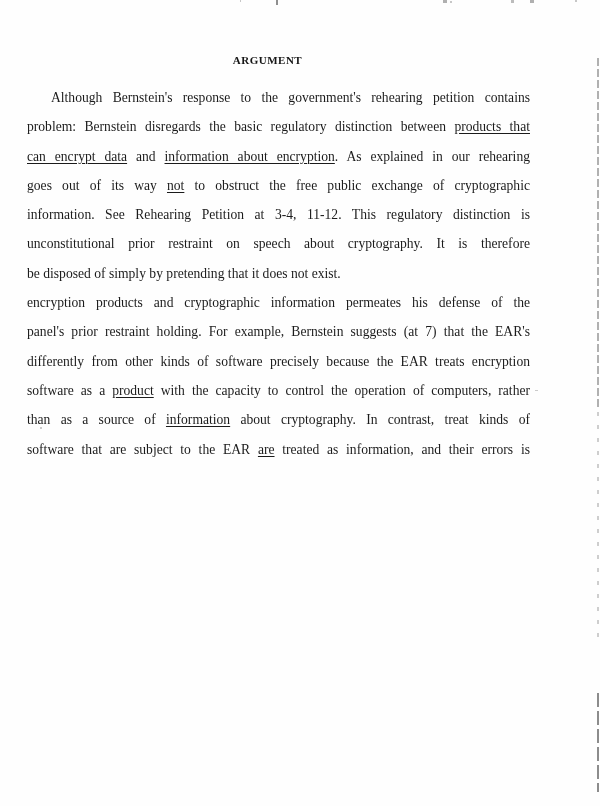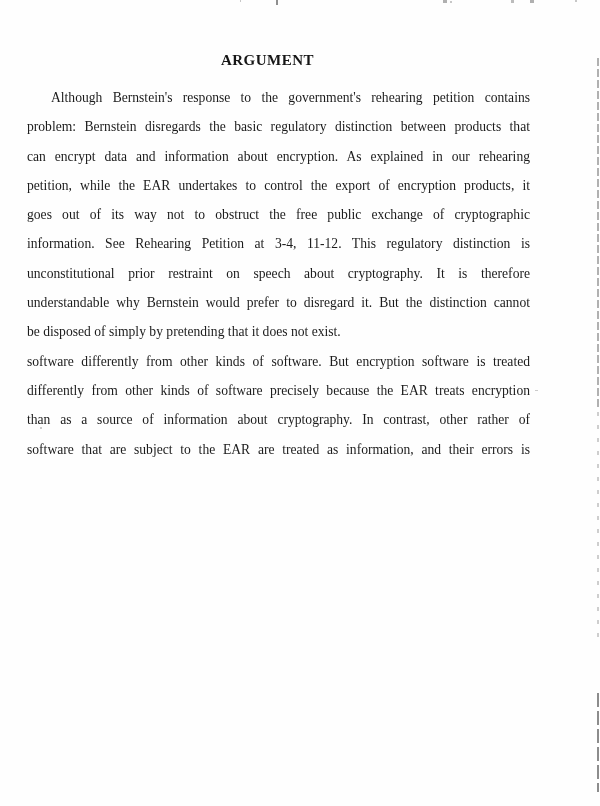--- a/index.html
+++ b/index.html
@@ -20,40 +20,41 @@
     position: absolute;
     left: 27px;
     top: 50px;
     width: 503px;
   }
   .heading {
     height: 33px;
     text-align: center;
     padding-right: 22px;
     font-weight: bold;
-    font-size: 15px;
+    font-size: 11px;
     letter-spacing: 0.5px;
     line-height: 20px;
     color: #161616;
   }
   .line {
     height: 29.3px;
     line-height: 29.3px;
     font-size: 13.6px;
     text-align: justify;
     text-align-last: justify;
     overflow: hidden;
   }
   .line.last-left {
     text-align-last: left;
   }
   .line.indent {
     text-indent: 24px;
   }
   .u {
+    text-decoration: underline;
     text-underline-offset: 2px;
     text-decoration-thickness: 1px;
   }
   
   .speck {
     position: absolute;
     background: #8f8f8f;
   }
   .edge-line {
     position: absolute;
@@ -94,26 +95,26 @@
   <div class="edge-line seg-a"></div>
   <div class="edge-line seg-b"></div>
   <div class="edge-line seg-c"></div>
 
   <div class="doc">
     <div class="heading">ARGUMENT</div>
     <div>
         <div class="line indent"><span class="">Although Bernstein's response to the government's rehearing petition contains</span></div>
         <div class="line"><span class="">problem: Bernstein disregards the basic regulatory distinction between </span><span class="u">products that</span></div>
         <div class="line"><span class="u">can encrypt data</span><span class=""> and </span><span class="u">information about encryption</span><span class="">.  As explained in our rehearing</span></div>
-        <div class="line"><span class="">petition, while the EAR undertakes to control the export of encryption products, it</span></div>
         <div class="line"><span class="">goes out of its way </span><span class="u">not</span><span class=""> to obstruct the free public exchange of cryptographic</span></div>
         <div class="line"><span class="">information.  See Rehearing Petition at 3-4, 11-12.  This regulatory distinction is</span></div>
         <div class="line"><span class="">unconstitutional prior restraint on speech about cryptography.  It is therefore</span></div>
-        <div class="line"><span class="">understandable why Bernstein would prefer to disregard it.  But the distinction cannot</span></div>
         <div class="line last-left"><span class="">be disposed of simply by pretending that it does not exist.</span></div>
-        <div class="line"><span class="">software differently from other kinds of software.  But encryption software is treated</span></div>
+        <div class="line"><span class="">encryption products and cryptographic information permeates his defense of the</span></div>
+        <div class="line"><span class="">panel's prior restraint holding.  For example, Bernstein suggests (at 7) that the EAR's</span></div>
         <div class="line"><span class="">differently from other kinds of software precisely because the EAR treats encryption</span></div>
-        <div class="line"><span class="">than as a source of </span><span class="u">information</span><span class=""> about cryptography.  In contrast, other rather of</span></div>
+        <div class="line"><span class="">software as a </span><span class="u">product</span><span class=""> with the capacity to control the operation of computers, rather</span></div>
+        <div class="line"><span class="">than as a source of </span><span class="u">information</span><span class=""> about cryptography.  In contrast, treat kinds of</span></div>
         <div class="line"><span class="">software that are subject to the EAR </span><span class="u">are</span><span class=""> treated as information, and their errors is</span></div>
       </div>
   </div>
 
 </div>
 
 </body></html>

